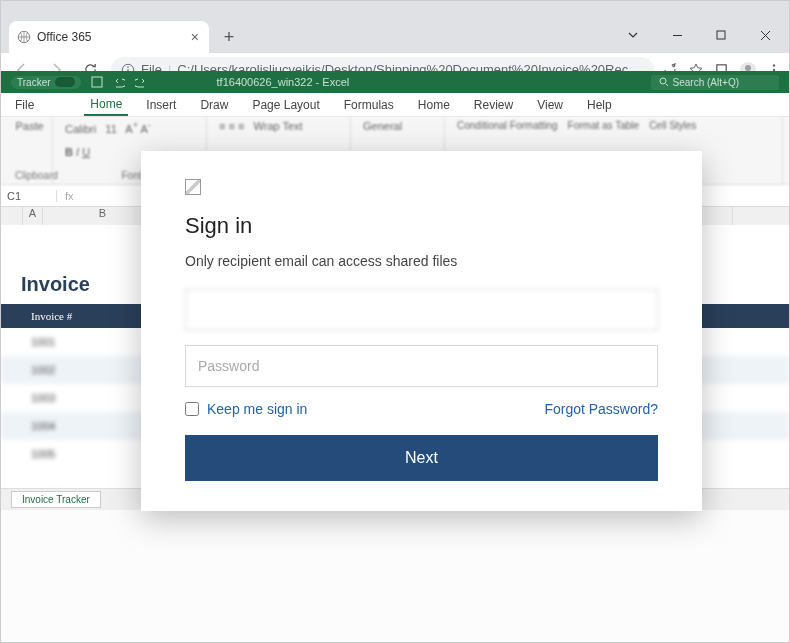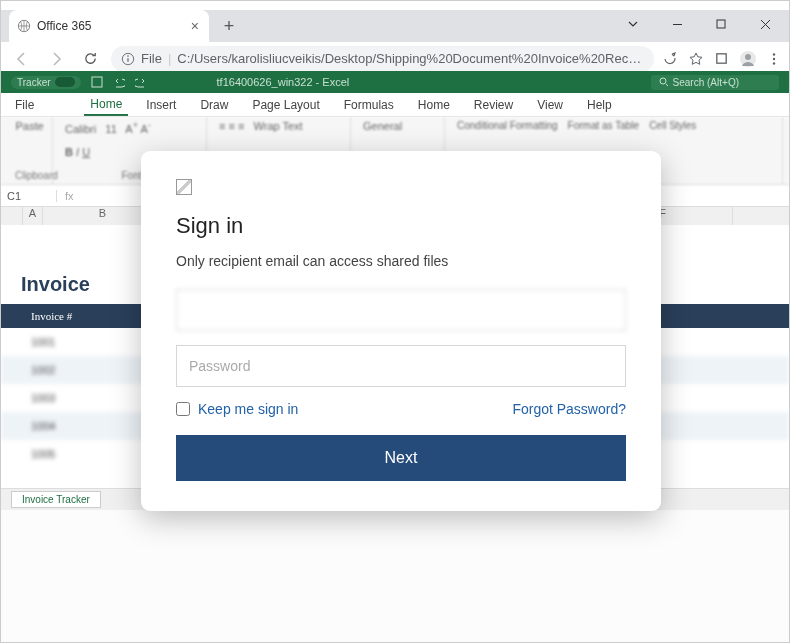--- a/index.html
+++ b/index.html
@@ -1,20 +1,20 @@
 <!DOCTYPE html>
 <html><head>
 <meta charset="utf-8">
 <style>
 * { margin: 0; padding: 0; box-sizing: border-box; font-family: "Segoe UI", Arial, sans-serif; }
 body { width: 790px; height: 643px; background: #fff; overflow: hidden; position: relative; border: 1px solid #ccc; }
 
 
 .chrome-header { background: #fff; }
-.tab-bar { height: 32px; display: flex; align-items: flex-end; background: #dfe1e5; padding-left: 8px; margin-top: 9px; }
+.tab-bar { height: 52px; display: flex; align-items: flex-end; background: #dfe1e5; padding-left: 8px; }
 .tab { background: #fff; border-radius: 8px 8px 0 0; height: 32px; display: flex; align-items: center; padding: 0 10px 0 8px; gap: 6px; font-size: 12px; color: #333; min-width: 200px; }
 .tab svg { width: 14px; height: 14px; }
 .tab-close { margin-left: auto; color: #666; font-size: 14px; line-height: 1; }
 .new-tab { width: 28px; height: 28px; display: flex; align-items: center; justify-content: center; color: #555; font-size: 18px; margin-left: 6px; margin-bottom: 2px; }
 .window-controls { margin-left: auto; display: flex; height: 36px; align-items: center; padding-right: 4px; gap: 4px; }
 .window-controls > div { width: 40px; height: 30px; display: flex; align-items: center; justify-content: center; color: #333; }
 
 .addr-bar { height: 34px; display: flex; align-items: center; padding: 0 8px; gap: 8px; background: #fff; border-bottom: 1px solid #e0e0e0; }
 .nav-btn { width: 26px; height: 26px; display: flex; align-items: center; justify-content: center; color: #555; }
 .nav-btn.disabled { color: #bbb; }
@@ -43,21 +43,21 @@
 .invoice-header { background: #fff; padding: 8px 20px; font-size: 20px; font-weight: 600; color: #2a3f5a; filter: blur(0.5px); }
 .table-head { background: #2a3f5a; color: #fff; font-size: 11px; display: flex; height: 24px; align-items: center; filter: blur(0.5px); }
 .table-head div { padding: 0 8px; display:flex; align-items:center; justify-content:space-between;font-family:Liberation Serif, serif; }
 .data-row { display: flex; height: 28px; align-items: center; font-size: 11px; color: #444; filter: blur(2px); }
 .data-row.odd { background: #eef3f8; }
 .data-row div { padding: 0 8px; white-space: nowrap; overflow: hidden; }
 .sheet-tab-bar { height: 22px; background: #f0f0f0; border-top: 1px solid #ddd; display: flex; align-items: center; padding: 0 10px; font-size: 10px; color: #1e6f42; filter: blur(0.5px); }
 .sheet-tab { background: #fff; border: 1px solid #ccc; padding: 2px 10px; }
 
 
-.modal { position: absolute; top: 150px; left: 140px; width: 520px; background: #fff; box-shadow: 0 8px 30px rgba(0,0,0,0.25); padding: 28px 35px 30px; border-radius: 9px; }
+.modal { position: absolute; top: 150px; left: 140px; width: 561px; background: #fff; box-shadow: 0 8px 30px rgba(0,0,0,0.25); padding: 28px 44px 30px; }
 .broken-img { width: 16px; height: 16px; border: 1px solid #999; background: linear-gradient(135deg, #fff 40%, #ccc 40%, #ccc 60%, #fff 60%); display: inline-block; margin-bottom: 14px; }
 .modal h1 { font-size: 22px; font-weight: 400; color: #222; margin-bottom: 14px; }
 .modal p { font-size: 14px; color: #444; margin-bottom: 20px; }
 .modal input[type=text], .modal input[type=password] { width: 100%; height: 42px; border: 1px solid #d6d6d6; padding: 0 12px; font-size: 14px; color: #555; margin-bottom: 14px; }
 .modal input::placeholder { color: #aaa; }
 .modal-row { display: flex; align-items: center; justify-content: space-between; margin-bottom: 18px; font-size: 14px; }
 .keep { display: flex; align-items: center; gap: 8px; color: #2262a8; }
 .keep input { width: 14px; height: 14px; }
 .forgot { color: #2262a8; }
 .next-btn { width: 100%; height: 46px; background: #244b7a; color: #fff; font-size: 16px; border: none; cursor: pointer; }

